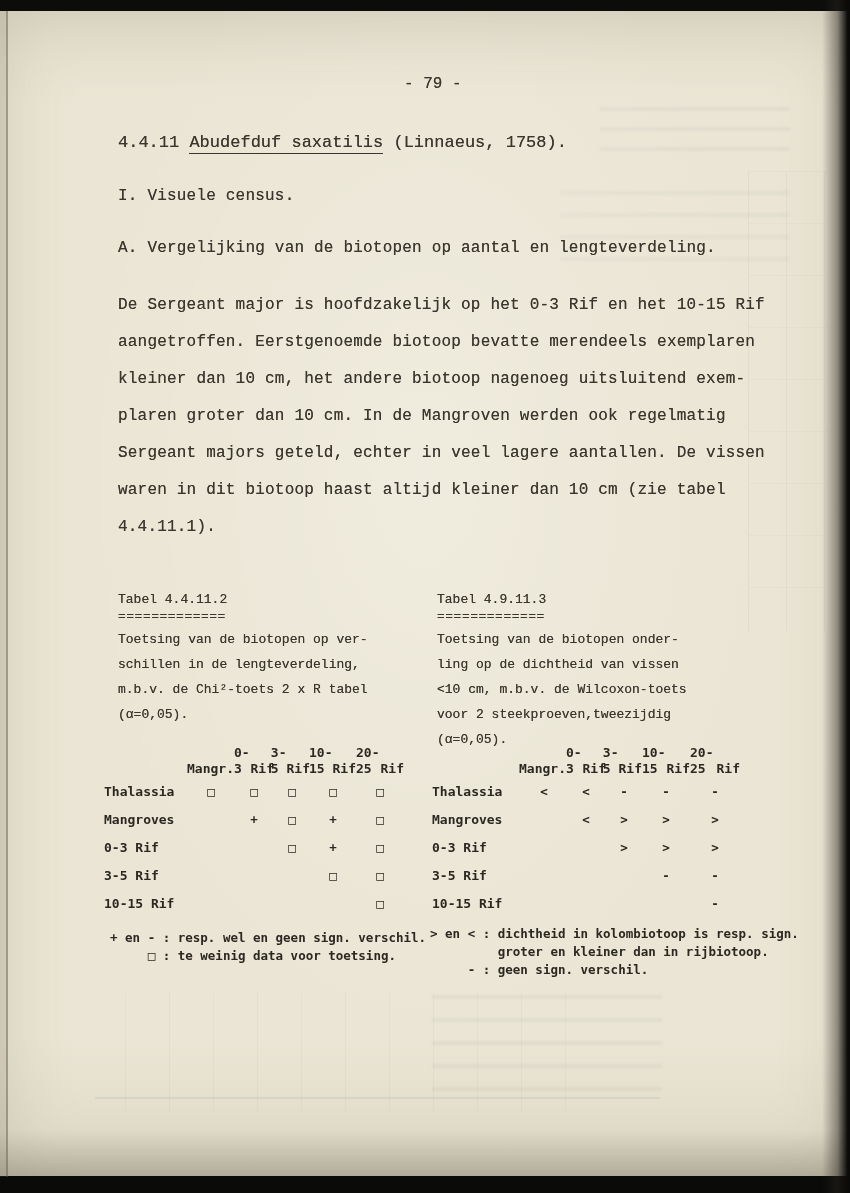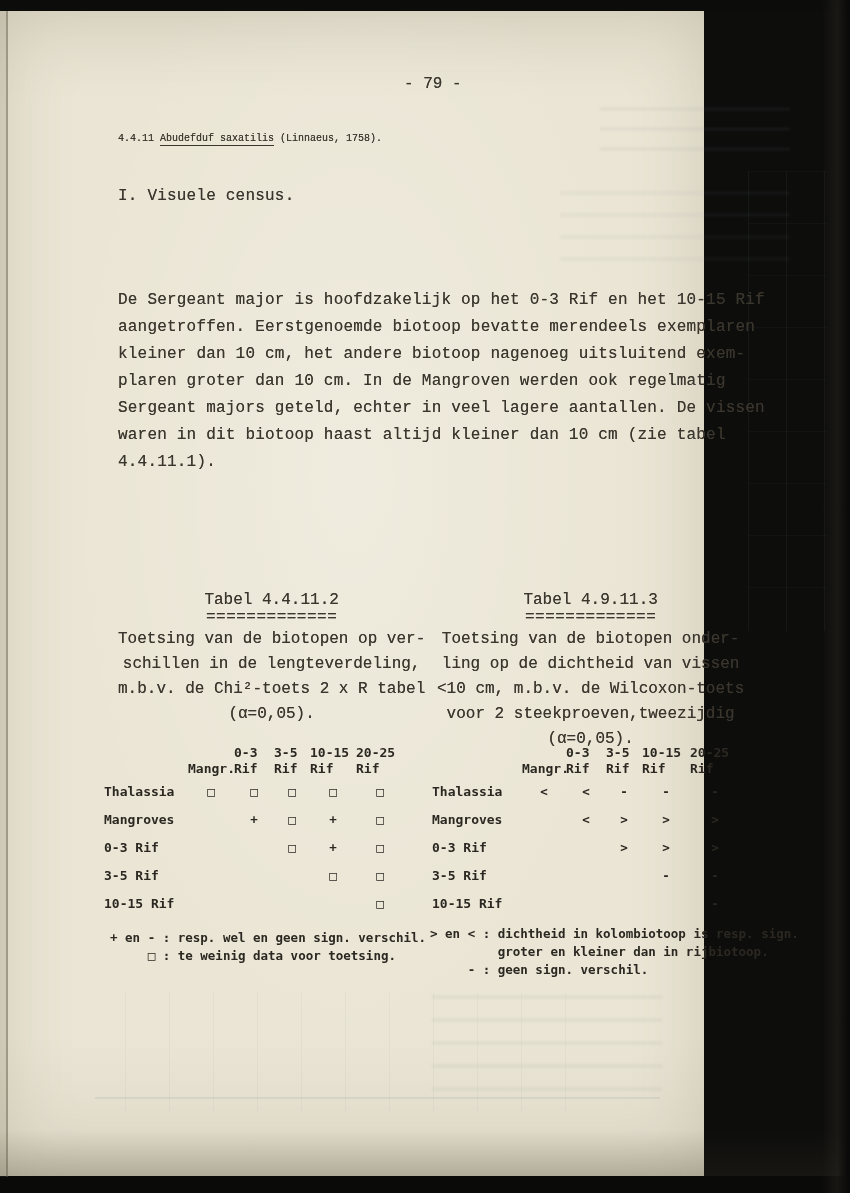--- a/index.html
+++ b/index.html
@@ -1,58 +1,58 @@
 <!DOCTYPE html>
 <html><head>
 <meta charset="utf-8">
 <style>
   html,body{margin:0;padding:0;}
   body{width:850px;height:1193px;background:#0d0d0c;overflow:hidden;
        font-family:"Liberation Mono","DejaVu Sans Mono",monospace;}
   .page{position:relative;width:850px;height:1193px;background:#0d0d0c;}
-  .paper{position:absolute;left:0;top:11px;width:704px;height:1166px;
+  .paper{position:absolute;left:0;top:11px;width:850px;height:1166px;
          background:#eae5d4;
          background-image:radial-gradient(ellipse at 50% 40%, rgba(255,255,252,.25) 0%, rgba(0,0,0,0) 60%),
                           linear-gradient(180deg, rgba(120,110,85,.05), rgba(120,110,85,0) 8%, rgba(120,110,85,0) 88%, rgba(120,110,85,.10));
          box-shadow:inset 0 0 70px rgba(115,105,80,.22);}
   .band-top{position:absolute;left:0;top:0;width:850px;height:11px;background:#0c0c0b;}
   .band-bottom{position:absolute;left:0;top:1176px;width:850px;height:17px;background:#0a0a09;}
   .shadow-bottom{position:absolute;left:0;top:1130px;width:850px;height:46px;
          background:linear-gradient(180deg, rgba(60,55,40,0), rgba(60,55,40,.22));}
   .edge-right{position:absolute;left:822px;top:0;width:28px;height:1193px;
          background:linear-gradient(90deg, rgba(40,38,32,0), rgba(40,38,32,.45) 55%, #0b0a09 92%);}
   .seam-left{position:absolute;left:6px;top:11px;width:2px;height:1166px;background:rgba(95,90,74,.5);}
   .seam-left-shade{position:absolute;left:0;top:11px;width:6px;height:1166px;background:rgba(120,110,90,.14);}
 
   .abs{position:absolute;}
   .ink{color:#3a362d;text-shadow:0 0 .6px rgba(58,54,45,.75);}
   .ink2{color:#2b2822;font-family:"DejaVu Sans Mono",monospace;font-weight:bold;}
   .body-text{font-size:16px;letter-spacing:.2px;}
   .pre{white-space:pre;}
 
   .pageno{left:404px;top:64px;font-size:16px;}
-  .heading{left:118px;top:122px;font-size:10px;white-space:pre;}
+  .heading{left:118px;top:122px;font-size:17px;white-space:pre;}
   .heading .u{border-bottom:1.6px solid #3a362d;padding-bottom:1px;}
   .census{left:118px;top:176px;}
   .subsection{left:118px;top:228px;}
-  .para1{left:118px;top:276px;line-height:27px;font-family:Liberation Mono, monospace;}
+  .para1{left:118px;top:276px;line-height:37px;font-family:Liberation Mono, monospace;}
   .para2{left:118px;top:456px;line-height:27px;}
 
-  .caption{font-size:16px;line-height:18px;text-align:center;}
+  .caption{font-size:13px;line-height:18px;}
   .caption .cap-underline{letter-spacing:.5px;line-height:16px;}
   .caption .cap-body{line-height:25px;margin-top:2px;}
   .cap-left{left:118px;top:580px;}
   .cap-right{left:437px;top:580px;}
 
   .tbl{display:grid;grid-auto-flow:row;font-size:13px;}
   .tbl-left{left:104px;top:724px;grid-template-columns:84px 46px 40px 36px 46px 48px;
             grid-template-rows:42px repeat(5,28px);}
   .tbl-right{left:432px;top:724px;grid-template-columns:90px 44px 40px 36px 48px 50px;
              grid-template-rows:42px repeat(5,28px);}
-  .th{display:flex;flex-direction:column;align-items:flex-start;justify-content:flex-end;line-height:16px;}
+  .th{display:flex;flex-direction:row;align-items:flex-end;justify-content:flex-end;line-height:16px;}
   .rowlabel{display:flex;align-items:center;justify-content:flex-start;}
   .cel{display:flex;align-items:center;justify-content:center;font-size:12.5px;}
   .corner{}
 
   .footnote{font-size:12.5px;line-height:18px;white-space:pre;}
   .fn-left{left:110px;top:918px;}
   .fn-right{left:430px;top:914px;}
 
   .ghost{position:absolute;pointer-events:none;}
   .g-right-grid{left:748px;top:160px;width:80px;height:460px;opacity:.14;filter:blur(.7px);
@@ -80,20 +80,21 @@
     <div class="ghost g-right-grid"></div>
     <div class="ghost g-bottom-grid"></div>
     <div class="ghost g-bottom-hline"></div>
     <div class="ghost g-bottom-right-text"></div>
 
     <div class="abs ink pageno">- 79 -</div>
 
     <div class="abs ink heading"><span>4.4.11 </span><span class="u">Abudefduf saxatilis</span><span> (Linnaeus, 1758).</span></div>
 
     <div class="abs ink body-text census">I. Visuele census.</div>
+    <div class="abs ink body-text subsection">A. Vergelijking van de biotopen op aantal en lengteverdeling.</div>
 
     <div class="abs ink body-text pre para1">De Sergeant major is hoofdzakelijk op het 0-3 Rif en het 10-15 Rif
 aangetroffen. Eerstgenoemde biotoop bevatte merendeels exemplaren
 kleiner dan 10 cm, het andere biotoop nagenoeg uitsluitend exem-
 plaren groter dan 10 cm. In de Mangroven werden ook regelmatig
 Sergeant majors geteld, echter in veel lagere aantallen. De vissen
 waren in dit biotoop haast altijd kleiner dan 10 cm (zie tabel
 4.4.11.1).</div>
 
     <div class="abs ink caption cap-left">

